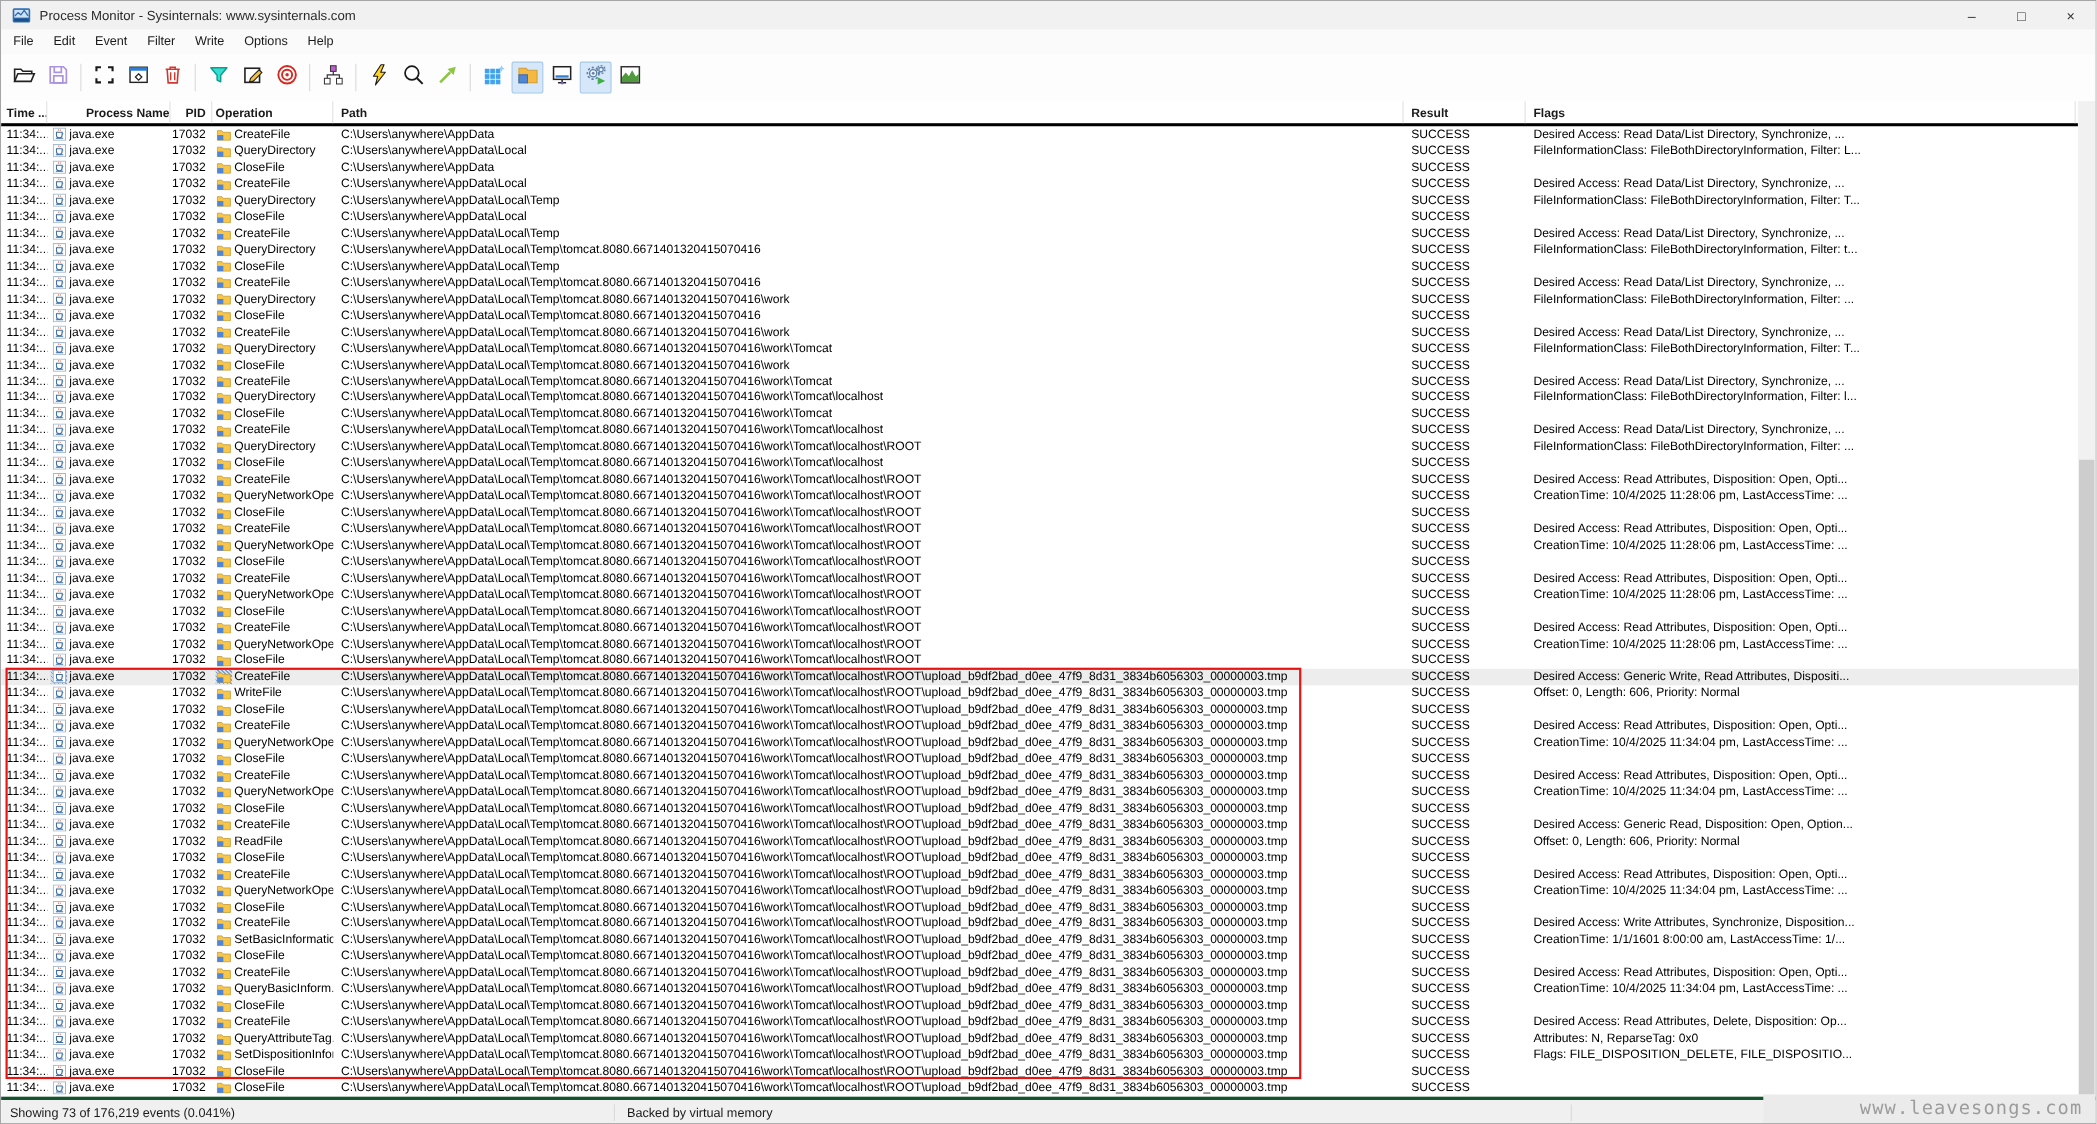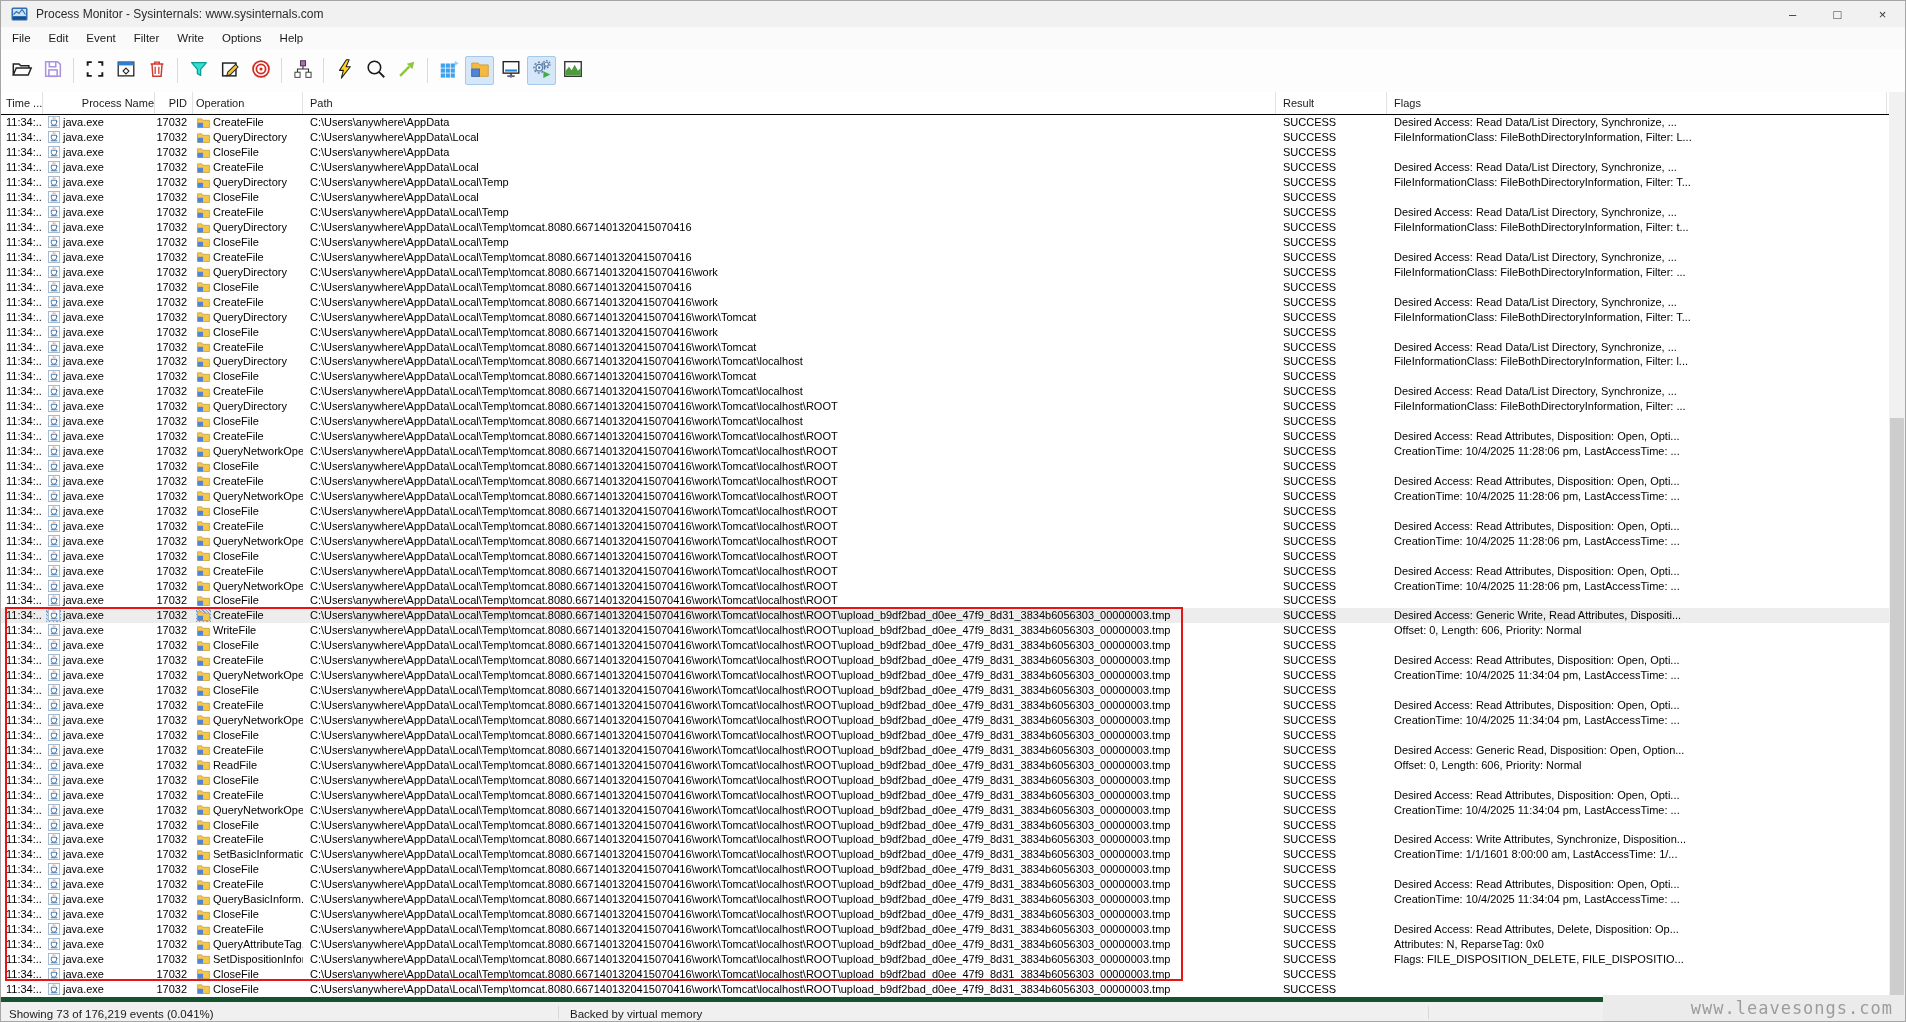--- a/index.html
+++ b/index.html
@@ -17,21 +17,21 @@
   .menubar { position:absolute; top:26px; left:0; right:0; height:22px; background:#fafafa; display:flex; align-items:center; padding-left:2px; font-size:11.5px; color:#1a1a1a; }
   .menu-item { padding:3px 9px; }
 
   
   .toolbar { position:absolute; top:48px; left:0; right:0; height:43px; background:#fdfdfd; display:flex; align-items:center; padding-left:5px; }
   .tbtn { width:29px; height:29px; display:flex; align-items:center; justify-content:center; margin:0 1px; border:1px solid transparent; }
   .tbtn.active { background:#d5e7f8; border:1px solid #a6c9ea; border-radius:2px; }
   .tsep { width:1px; height:25px; background:#dadada; margin:0 5px; flex:none; }
 
   
-  .header-row { position:absolute; top:91px; left:0; width:1890px; height:23px; background:#fff; display:flex; font-size:11px; color:#1a1a1a; border-bottom:1px solid #000000; }
+  .header-row { position:absolute; top:91px; left:0; width:1890px; height:23px; background:#fff; display:flex; font-size:11px; color:#1a1a1a; border-bottom:3px solid #000000;font-weight:bold; }
   .hc { border-right:1px solid #e2e2e2; padding:5px 0 0 7px; overflow:hidden; white-space:nowrap; flex:none; }
   .hc.num { text-align:right; padding-right:5px; padding-left:0; }
 
   
   #list { position:absolute; top:114px; left:0; width:1890px; height:882px; overflow:hidden; font-size:11px; color:#000; background:#fff; }
   .row { display:flex; height:14.95px; white-space:nowrap; }
   .row.selected { background:#ededed; }
   .c { overflow:hidden; flex:none; display:flex; align-items:center; height:14.95px; }
   .w1 { width:42px;  padding-left:5px; }
   .w2 { width:112px; padding-left:3px;text-align:right; }
@@ -44,21 +44,21 @@
   .row.selected .ic { background:repeating-linear-gradient(45deg, rgba(80,130,195,.7) 0 1px, rgba(175,205,235,.45) 1px 2.5px); }
 
   
   #annotation { position:absolute; left:4px; top:606px; width:1178px; height:374px; border:2px solid #e81414; pointer-events:none; z-index:6; }
 
   
   #vscroll { position:absolute; right:0; top:91px; width:16px; height:905px; background:#f1f1f1; }
   #vthumb  { position:absolute; left:1px; right:1px; top:36%; bottom:2px; background:#cdcdcd; }
 
   
-  .statusbar { position:absolute; left:0; right:0; top:996px; height:26px; background:#f0f0f0; border-top:5px solid #14532d; font-size:11.5px; color:#1a1a1a; }
+  .statusbar { position:absolute; left:0; right:0; top:996px; height:26px; background:#f0f0f0; border-top:3px solid #14532d; font-size:11.5px; color:#1a1a1a; }
   .status-text1 { position:absolute; left:8px;  top:6px; }
   .status-text2 { position:absolute; left:569px; top:6px; }
   .sdiv1 { position:absolute; left:557px;  top:4px; bottom:4px; width:1px; background:#d9d9d9; }
   .sdiv2 { position:absolute; left:1427px; top:4px; bottom:4px; width:1px; background:#d9d9d9; }
 
   
   .watermark { position:absolute; right:0; bottom:0; width:302px; height:26px; background:#ebebeb; z-index:9;
                display:flex; align-items:center; justify-content:flex-end; padding-right:12px;
                font-family:"DejaVu Sans Mono", monospace; font-size:17px; color:#9c9c9c; letter-spacing:1px;margin-top:24px; }
 </style>

